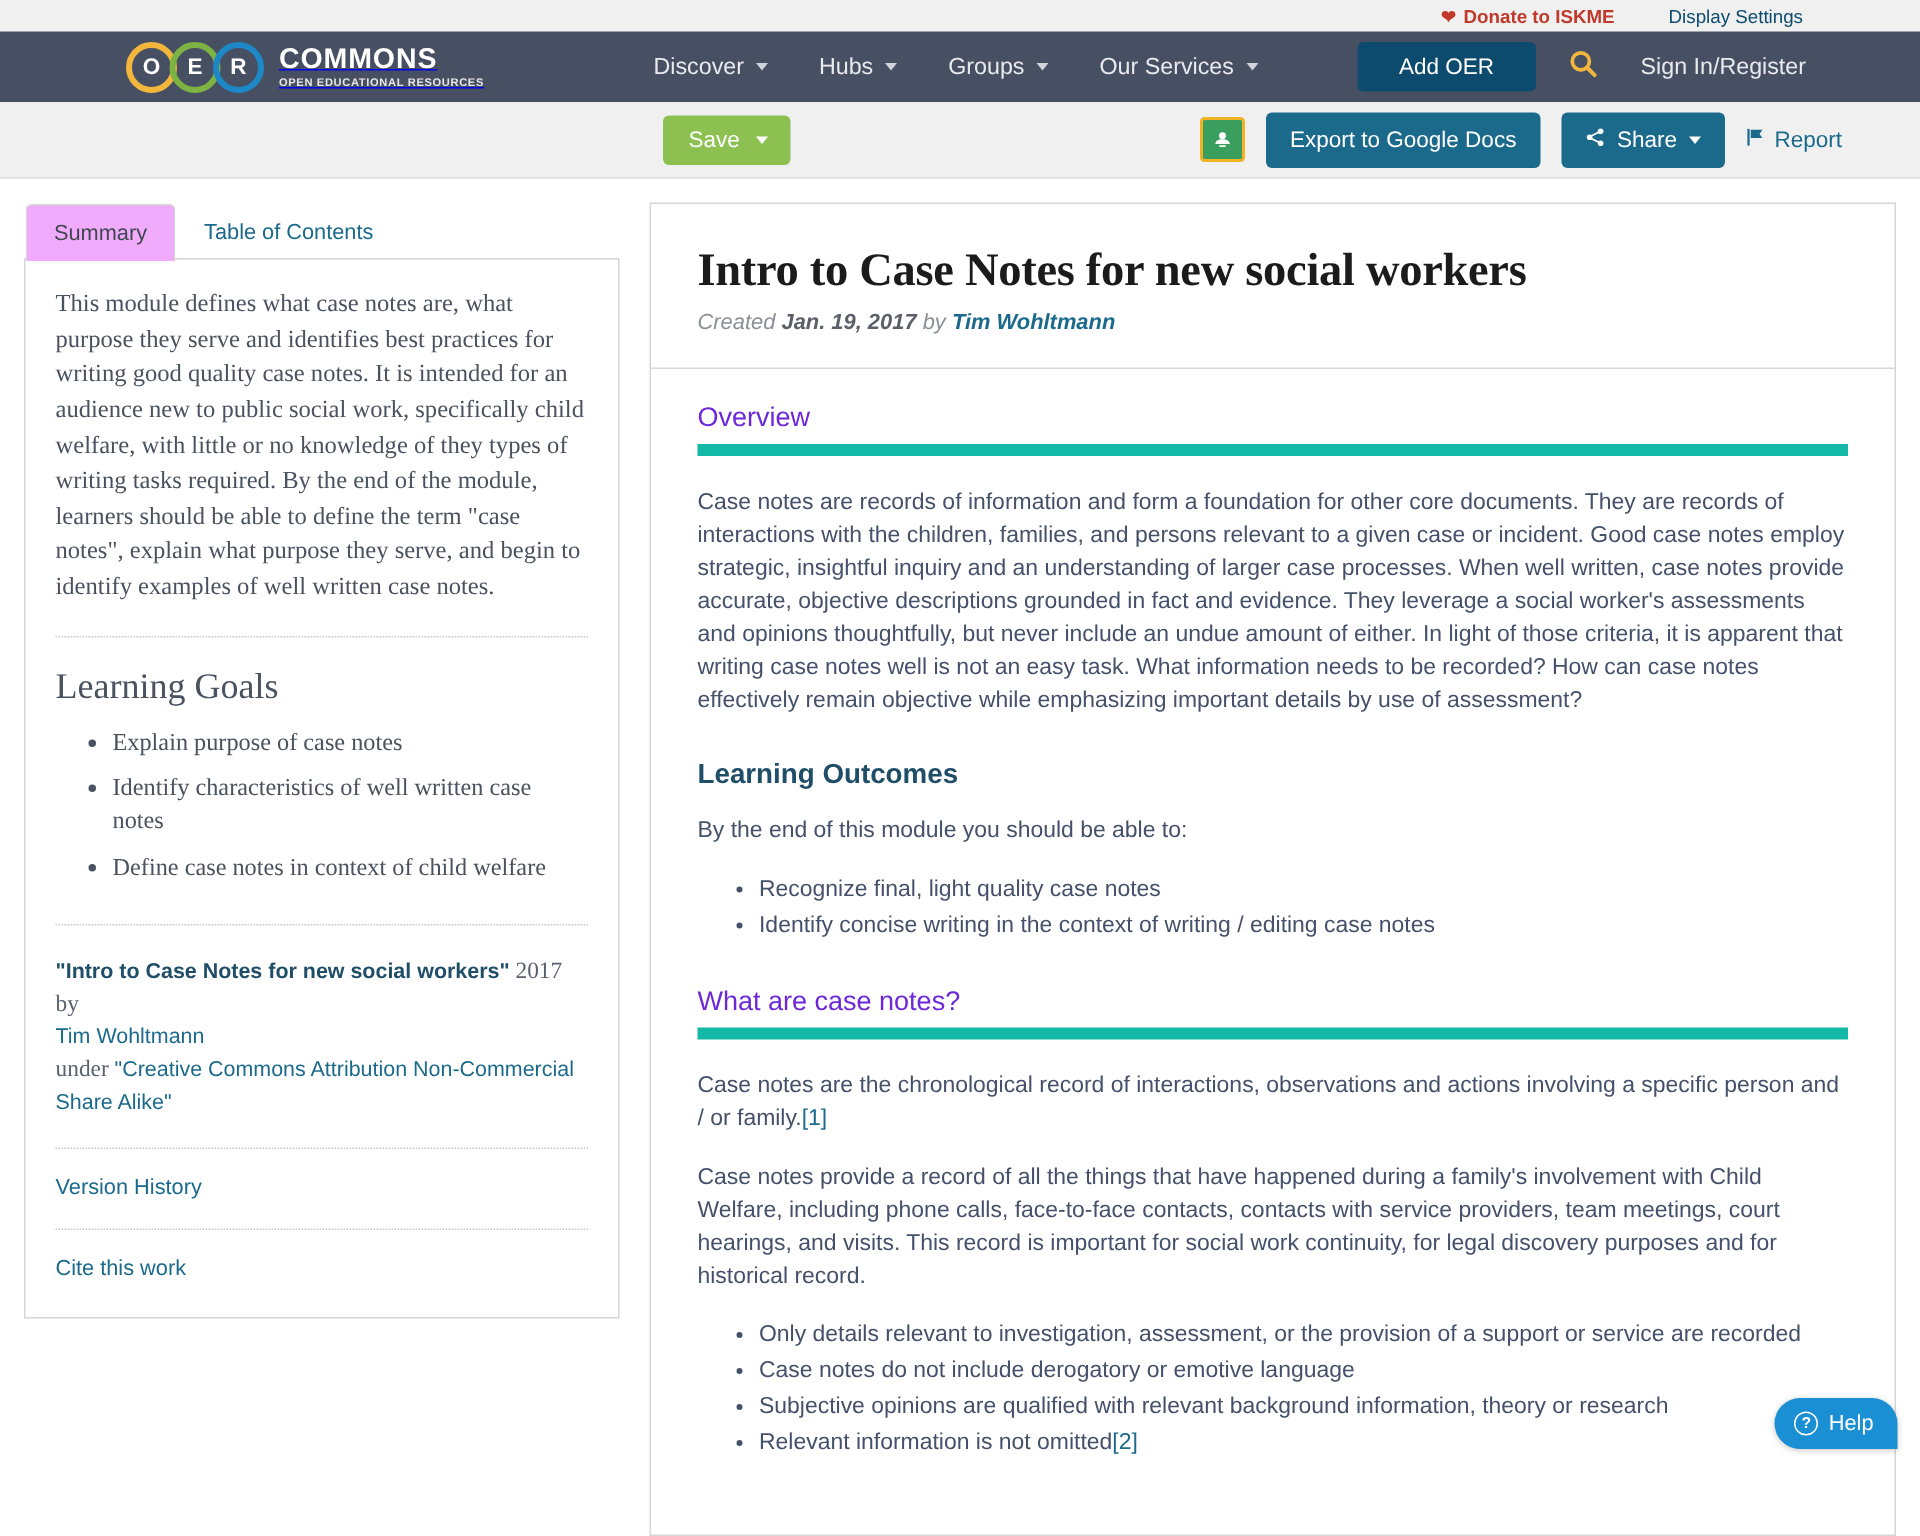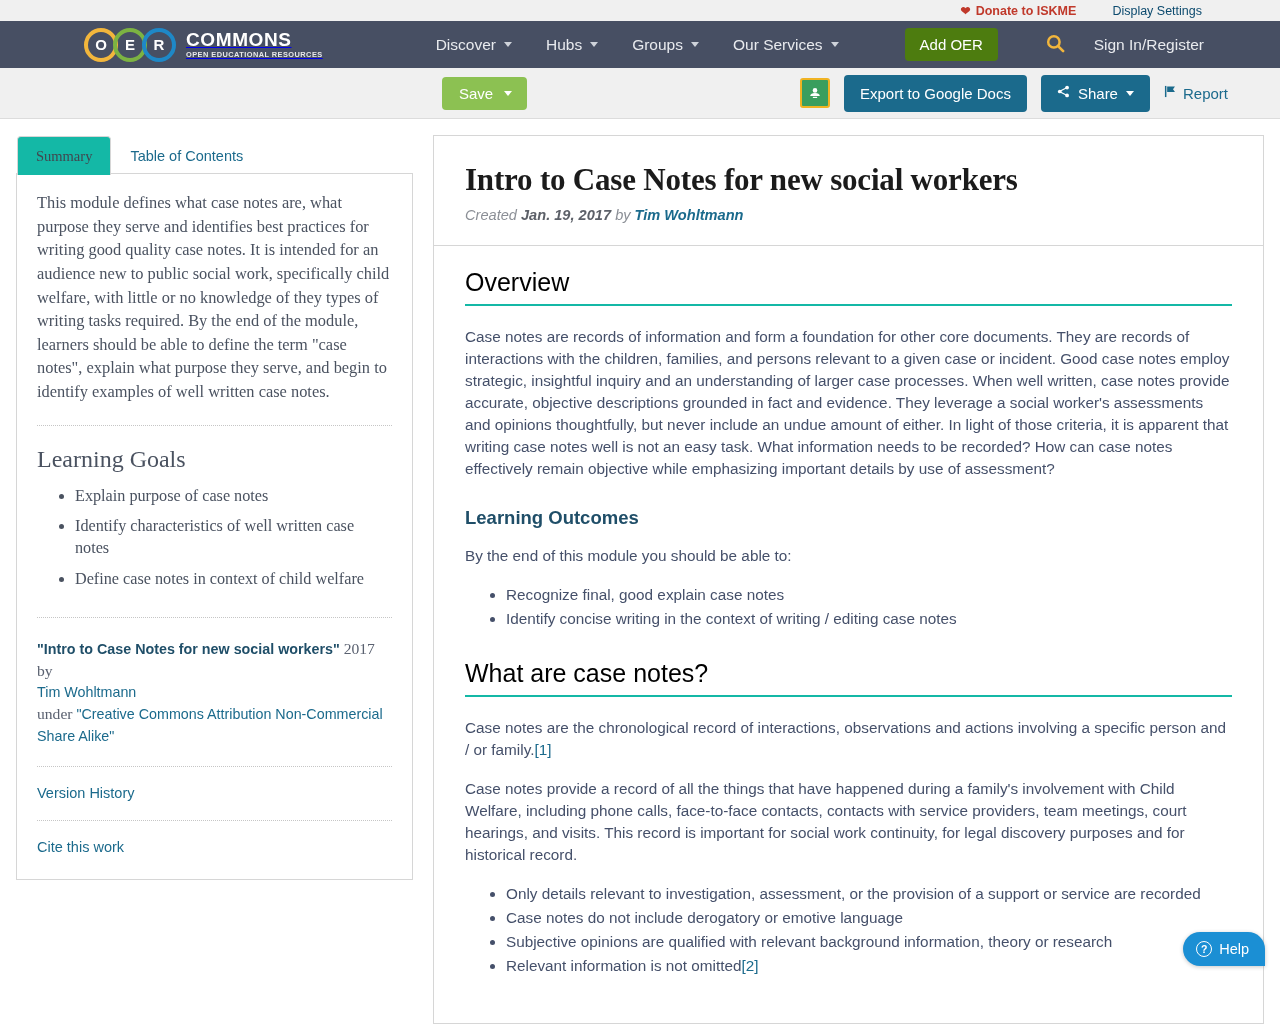--- a/index.html
+++ b/index.html
@@ -63,23 +63,23 @@
   }
   .caret-down {
     width: 0; height: 0;
     border-left: 4.5px solid transparent;
     border-right: 4.5px solid transparent;
     border-top: 5px solid #cfd3da;
     display: inline-block;
   }
   .add-oer-btn {
     margin-left: 32px;
-    background: #4d7c0f; color: #fff;
+    background: #0c4a6e; color: #fff;
     border: none; border-radius: 4px;
-    padding: 8px 15px; font-size: 15px;
+    padding: 8px 28px; font-size: 15px;
     font-family: "Liberation Sans", sans-serif;
     cursor: pointer;
   }
   .nav-right {
     position: absolute; right: 76px; display: flex; align-items: center; gap: 29px;
   }
   .search-icon-btn {
     color: #f2b63c; font-size: 20px; cursor: pointer; background: none; border: none; padding: 0;
     line-height: 1;
   }
@@ -135,22 +135,22 @@
   
   .sidebar { width: 397px; flex: 0 0 397px; }
   .tabs { display: flex; align-items: flex-end; padding-left: 1px; }
   .tab {
     font-size: 14.5px; padding: 11px 18px 10px 18px;
     border: 1px solid transparent; border-bottom: none;
     border-radius: 4px 4px 0 0; cursor: pointer; background: none;
     font-family: "Liberation Sans", sans-serif;
   }
   .tab.active {
-    color: #41474f; background: #14b8a6;
-    border-color: #d6d6d6; position: relative; top: 1px; font-family: Liberation Serif, serif;
+    color: #41474f; background: #f0abfc;
+    border-color: #d6d6d6; position: relative; top: 1px;
   }
   .tab.inactive { color: #1b6a8c; }
   .sidebar-card {
     border: 1px solid #d6d6d6;
     background: #fff;
     padding: 17px 20px 24px 20px;
     margin-top: -1px;
   }
   .summary-text {
     font-family: "Liberation Serif", serif;
@@ -196,23 +196,23 @@
     font-family: "Liberation Serif", serif;
     font-weight: 700; font-size: 31px; color: #1b1b1b;
     margin: 0 0 9px 0; letter-spacing: -0.2px;
   }
   .doc-meta { font-size: 14.6px; color: #8b8f96; font-style: italic; }
   .doc-meta .date { font-weight: 700; color: #5c6068; }
   .doc-meta a { color: #1b6a8c; text-decoration: none; font-style: italic; font-weight: 700; }
 
   .content-body { padding: 22px 31px 10px 31px; }
   h2.section-heading {
-    color: #000000; font-weight: 400; font-size: 25px;
+    color: #6d28d9; font-weight: 400; font-size: 18px;
     margin: 0 0 20px 0; padding-bottom: 7px;
-    border-bottom: 2px solid #14b8a6;
+    border-bottom: 8px solid #14b8a6;
     font-family: "Liberation Sans", sans-serif;
   }
   h2.section-heading.second { margin-top: 28px; }
   h3.sub-heading {
     color: #1f4e68; font-weight: 700; font-size: 18.5px;
     margin: 27px 0 16px 0;
   }
   .body-p {
     font-size: 15.3px; line-height: 1.44; color: #45506a;
     margin: 12px 0 17px 0;
@@ -385,21 +385,21 @@
     </div>
 
     <div class="content-body">
 
       <h2 class="section-heading">Overview</h2>
       <p class="body-p">Case notes are records of information and form a foundation for other core documents.  They are records of interactions with the children, families, and persons relevant to a given case or incident.  Good case notes employ strategic, insightful inquiry and an understanding of larger case processes.  When well written, case notes provide accurate, objective descriptions grounded in fact and evidence.  They leverage a social worker's assessments and opinions thoughtfully, but never include an undue amount of either.  In light of those criteria, it is apparent that writing case notes well is not an easy task.  What information needs to be recorded? How can case notes effectively remain objective while emphasizing important details by use of assessment?</p>
 
       <h3 class="sub-heading">Learning Outcomes</h3>
       <p class="body-p">By the end of this module you should be able to:</p>
       <ul class="body-list">
-        <li>Recognize final, good explain case notes</li>
+        <li>Recognize final, light quality case notes</li>
         <li>Identify concise writing in the context of writing / editing case notes</li>
       </ul>
 
       <h2 class="section-heading second">What are case notes?</h2>
 
       <p class="body-p"><span>Case notes are the chronological record of interactions, observations and actions involving a specific person and / or family.</span><a class="ref-link" href="#">[1]</a></p>
 
       <p class="body-p">Case notes provide a record of all the things that have happened during a family's involvement with Child Welfare, including phone calls, face-to-face contacts, contacts with service providers, team meetings, court hearings, and visits.  This record is important for social work continuity, for legal discovery purposes and for historical record.</p>
 
       <ul class="body-list">

